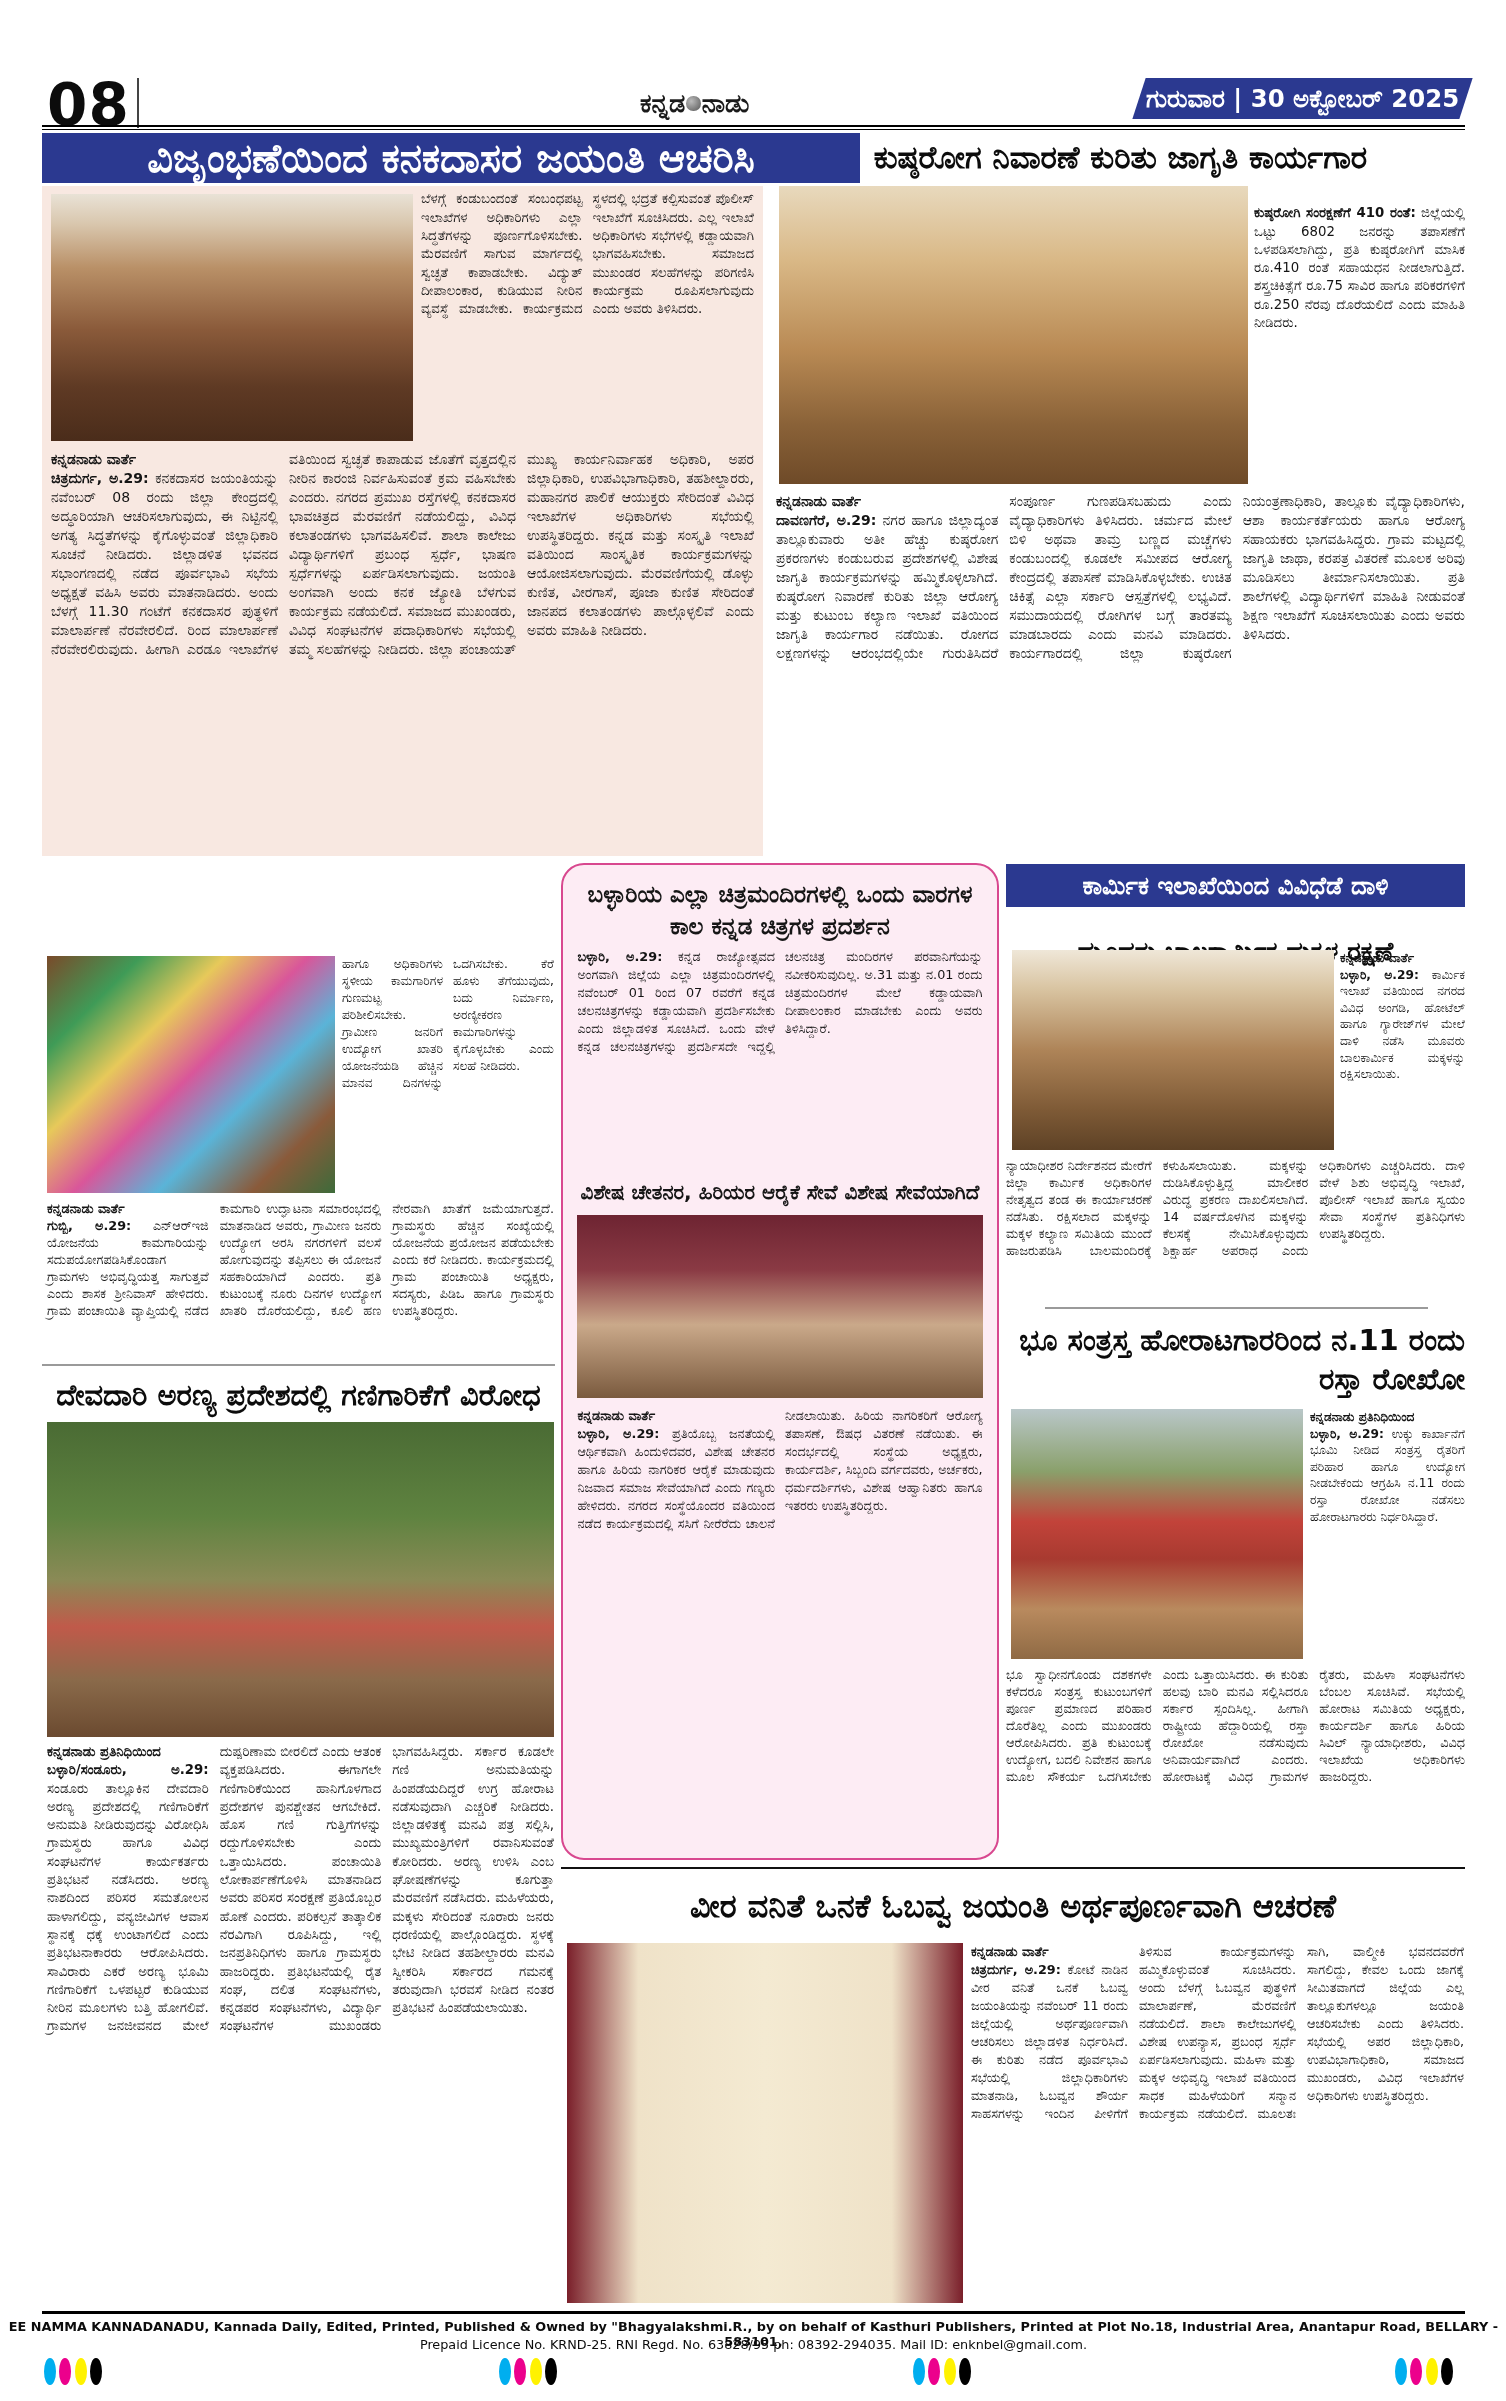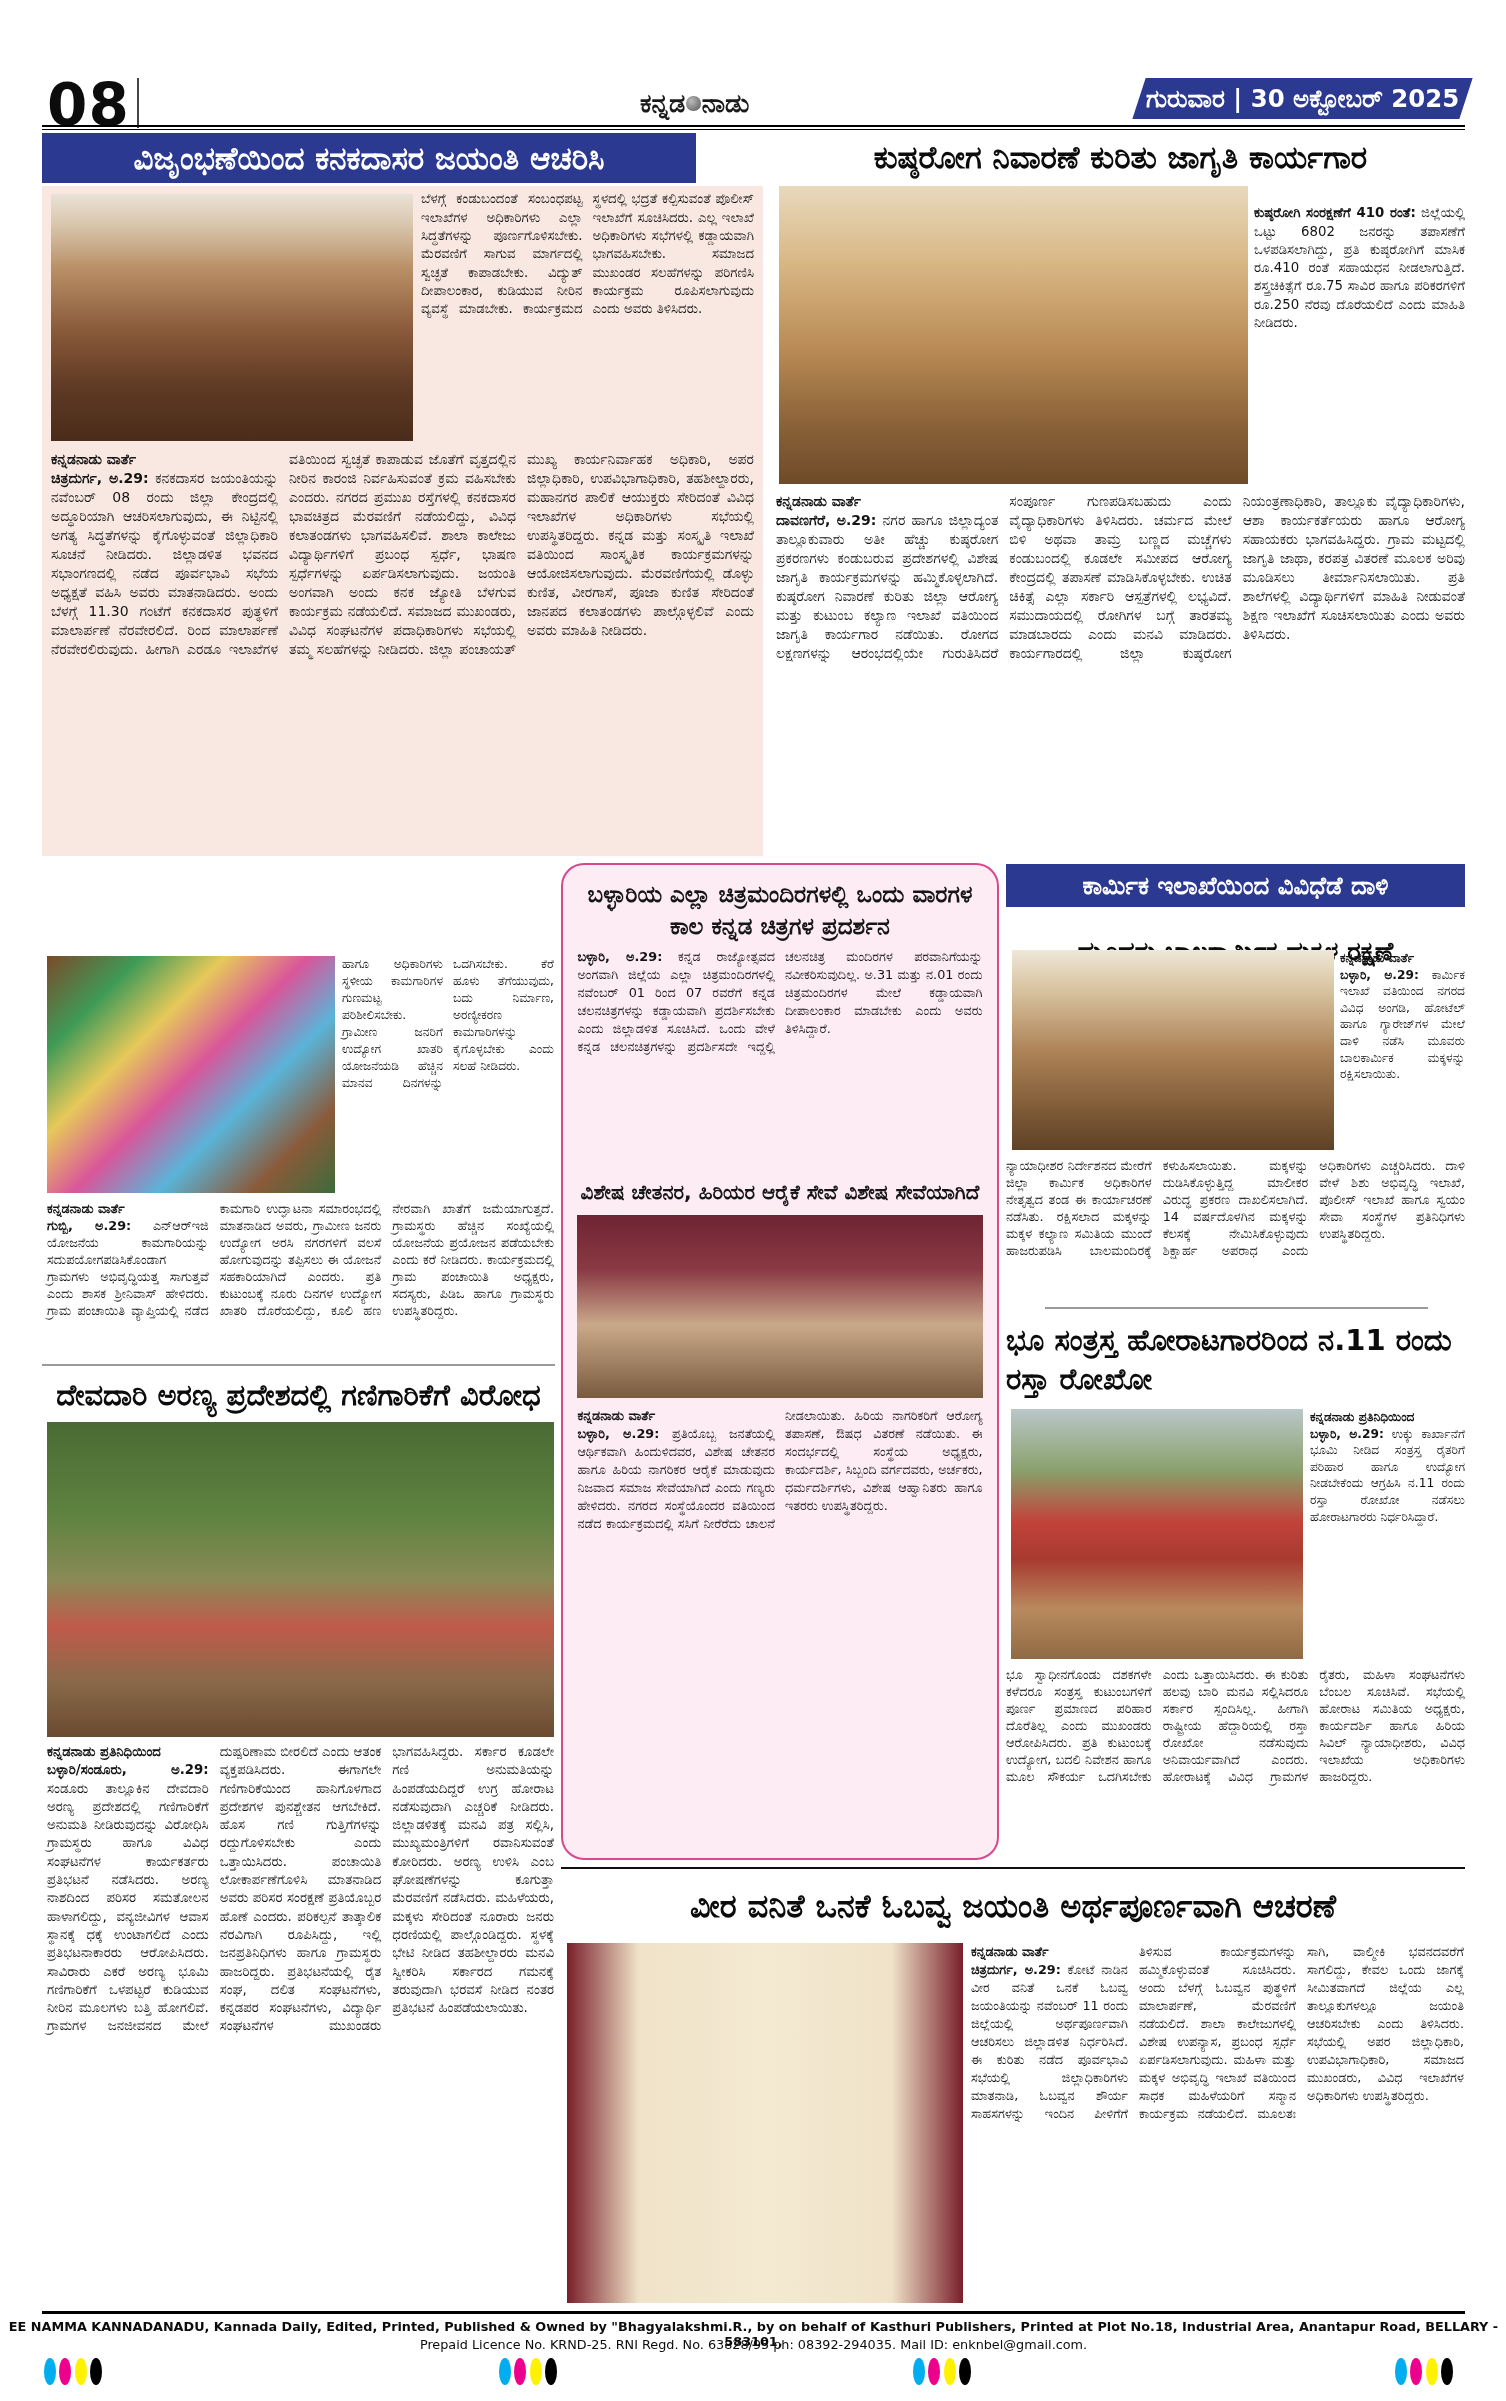--- a/index.html
+++ b/index.html
@@ -12,21 +12,21 @@
   .head-divider{width:1.7px;background:#444;}
   .masthead{font-size:25.5px;font-weight:bold;color:#1a1a1a;display:flex;align-items:center;gap:1px;}
   .globe-icon{width:14.4px;height:14.4px;border-radius:50%;background:radial-gradient(circle at 35% 35%,#bbb,#555);display:inline-block;}
   .datebanner{background:#2b3990;transform:skewX(-18deg);display:flex;align-items:center;justify-content:center;}
   .datebanner span{transform:skewX(18deg);color:#fff;font-size:24.4px;font-weight:bold;white-space:nowrap;}
   .toprule{background:#000;}
   .toprule2{background:#000;}
 
   
   .hbar{background:#2b3990;color:#fff;display:flex;align-items:center;justify-content:center;text-align:center;font-weight:bold;}
-  .hblack{color:#0c0c0c;font-weight:bold;text-align:left;display:flex;align-items:center;justify-content:center;}
+  .hblack{color:#0c0c0c;font-weight:bold;text-align:right;display:flex;align-items:center;justify-content:center;}
   .bodytxt{font-size:14px;line-height:19px;text-align:justify;color:#141414;}
   .bodytxt strong{font-weight:bold;}
   .c2{column-count:2;column-gap:10px;}
   .c3{column-count:3;column-gap:11px;}
   .credit{font-weight:bold;}
   .photo{background-color:#c8b49a;}
   .sep{background:#9a9a9a;}
 
   
   .ph-meeting1{background:linear-gradient(180deg,#e9e2d6 0%,#d9c7ae 12%,#b99067 30%,#8a5a3a 55%,#5f3a24 78%,#4a2c1a 100%);}
@@ -67,21 +67,21 @@
     <span>ಕನ್ನಡ</span>
     <span class="globe-icon"></span>
     <span>ನಾಡು</span>
   </div>
   <div class="abs datebanner" style="left:1139px;top:78px;width:327px;height:41px;">
     <span>ಗುರುವಾರ | 30 ಅಕ್ಟೋಬರ್ 2025</span>
   </div>
   <div class="abs toprule" style="left:42px;top:125px;width:1423px;height:2.2px;"></div>
   <div class="abs toprule2" style="left:42px;top:129px;width:1423px;height:0.6px;"></div>
 
-  <div class="abs hbar" style="left:42px;top:133px;width:654px;height:50px;font-size:31px;">ವಿಜೃಂಭಣೆಯಿಂದ ಕನಕದಾಸರ ಜಯಂತಿ ಆಚರಿಸಿ</div>
+  <div class="abs hbar" style="left:42px;top:133px;width:818px;height:50px;font-size:40px;">ವಿಜೃಂಭಣೆಯಿಂದ ಕನಕದಾಸರ ಜಯಂತಿ ಆಚರಿಸಿ</div>
   <div class="abs a1-block" style="left:42px;top:186px;width:721px;height:670px;">
     <div class="abs photo ph-meeting1" style="left:9px;top:7.8px;width:362px;height:247px;"></div>
     <div class="abs bodytxt c2" style="left:379px;top:4.4px;width:333px;height:252px;font-size:13.3px;line-height:18.3px;">ಬೆಳಗ್ಗೆ ಕಂಡುಬಂದಂತೆ ಸಂಬಂಧಪಟ್ಟ ಇಲಾಖೆಗಳ ಅಧಿಕಾರಿಗಳು ಎಲ್ಲಾ ಸಿದ್ಧತೆಗಳನ್ನು ಪೂರ್ಣಗೊಳಿಸಬೇಕು. ಮೆರವಣಿಗೆ ಸಾಗುವ ಮಾರ್ಗದಲ್ಲಿ ಸ್ವಚ್ಛತೆ ಕಾಪಾಡಬೇಕು. ವಿದ್ಯುತ್ ದೀಪಾಲಂಕಾರ, ಕುಡಿಯುವ ನೀರಿನ ವ್ಯವಸ್ಥೆ ಮಾಡಬೇಕು. ಕಾರ್ಯಕ್ರಮದ ಸ್ಥಳದಲ್ಲಿ ಭದ್ರತೆ ಕಲ್ಪಿಸುವಂತೆ ಪೊಲೀಸ್ ಇಲಾಖೆಗೆ ಸೂಚಿಸಿದರು. ಎಲ್ಲ ಇಲಾಖೆ ಅಧಿಕಾರಿಗಳು ಸಭೆಗಳಲ್ಲಿ ಕಡ್ಡಾಯವಾಗಿ ಭಾಗವಹಿಸಬೇಕು. ಸಮಾಜದ ಮುಖಂಡರ ಸಲಹೆಗಳನ್ನು ಪರಿಗಣಿಸಿ ಕಾರ್ಯಕ್ರಮ ರೂಪಿಸಲಾಗುವುದು ಎಂದು ಅವರು ತಿಳಿಸಿದರು.</div>
     <div class="abs bodytxt c3" style="left:9px;top:264px;width:703px;height:400px;">
       <span class="credit">ಕನ್ನಡನಾಡು ವಾರ್ತೆ</span><br>
       <strong>ಚಿತ್ರದುರ್ಗ, ಅ.29:</strong>
       <span>ಕನಕದಾಸರ ಜಯಂತಿಯನ್ನು ನವೆಂಬರ್ 08 ರಂದು ಜಿಲ್ಲಾ ಕೇಂದ್ರದಲ್ಲಿ ಅದ್ಧೂರಿಯಾಗಿ ಆಚರಿಸಲಾಗುವುದು, ಈ ನಿಟ್ಟಿನಲ್ಲಿ ಅಗತ್ಯ ಸಿದ್ಧತೆಗಳನ್ನು ಕೈಗೊಳ್ಳುವಂತೆ ಜಿಲ್ಲಾಧಿಕಾರಿ ಸೂಚನೆ ನೀಡಿದರು. ಜಿಲ್ಲಾಡಳಿತ ಭವನದ ಸಭಾಂಗಣದಲ್ಲಿ ನಡೆದ ಪೂರ್ವಭಾವಿ ಸಭೆಯ ಅಧ್ಯಕ್ಷತೆ ವಹಿಸಿ ಅವರು ಮಾತನಾಡಿದರು. ಅಂದು ಬೆಳಗ್ಗೆ 11.30 ಗಂಟೆಗೆ ಕನಕದಾಸರ ಪುತ್ಥಳಿಗೆ ಮಾಲಾರ್ಪಣೆ ನೆರವೇರಲಿದೆ.</span>
       <span>ರಿಂದ ಮಾಲಾರ್ಪಣೆ ನೆರವೇರಲಿರುವುದು. ಹೀಗಾಗಿ ಎರಡೂ ಇಲಾಖೆಗಳ ವತಿಯಿಂದ ಸ್ವಚ್ಛತೆ ಕಾಪಾಡುವ ಜೊತೆಗೆ ವೃತ್ತದಲ್ಲಿನ ನೀರಿನ ಕಾರಂಜಿ ನಿರ್ವಹಿಸುವಂತೆ ಕ್ರಮ ವಹಿಸಬೇಕು ಎಂದರು. ನಗರದ ಪ್ರಮುಖ ರಸ್ತೆಗಳಲ್ಲಿ ಕನಕದಾಸರ ಭಾವಚಿತ್ರದ ಮೆರವಣಿಗೆ ನಡೆಯಲಿದ್ದು, ವಿವಿಧ ಕಲಾತಂಡಗಳು ಭಾಗವಹಿಸಲಿವೆ. ಶಾಲಾ ಕಾಲೇಜು ವಿದ್ಯಾರ್ಥಿಗಳಿಗೆ ಪ್ರಬಂಧ ಸ್ಪರ್ಧೆ, ಭಾಷಣ ಸ್ಪರ್ಧೆಗಳನ್ನು ಏರ್ಪಡಿಸಲಾಗುವುದು. ಜಯಂತಿ ಅಂಗವಾಗಿ ಅಂದು ಕನಕ ಜ್ಯೋತಿ ಬೆಳಗುವ ಕಾರ್ಯಕ್ರಮ ನಡೆಯಲಿದೆ. ಸಮಾಜದ ಮುಖಂಡರು, ವಿವಿಧ ಸಂಘಟನೆಗಳ ಪದಾಧಿಕಾರಿಗಳು ಸಭೆಯಲ್ಲಿ ತಮ್ಮ ಸಲಹೆಗಳನ್ನು ನೀಡಿದರು. ಜಿಲ್ಲಾ ಪಂಚಾಯತ್ ಮುಖ್ಯ ಕಾರ್ಯನಿರ್ವಾಹಕ ಅಧಿಕಾರಿ, ಅಪರ ಜಿಲ್ಲಾಧಿಕಾರಿ, ಉಪವಿಭಾಗಾಧಿಕಾರಿ, ತಹಶೀಲ್ದಾರರು, ಮಹಾನಗರ ಪಾಲಿಕೆ ಆಯುಕ್ತರು ಸೇರಿದಂತೆ ವಿವಿಧ ಇಲಾಖೆಗಳ ಅಧಿಕಾರಿಗಳು ಸಭೆಯಲ್ಲಿ ಉಪಸ್ಥಿತರಿದ್ದರು. ಕನ್ನಡ ಮತ್ತು ಸಂಸ್ಕೃತಿ ಇಲಾಖೆ ವತಿಯಿಂದ ಸಾಂಸ್ಕೃತಿಕ ಕಾರ್ಯಕ್ರಮಗಳನ್ನು ಆಯೋಜಿಸಲಾಗುವುದು. ಮೆರವಣಿಗೆಯಲ್ಲಿ ಡೊಳ್ಳು ಕುಣಿತ, ವೀರಗಾಸೆ, ಪೂಜಾ ಕುಣಿತ ಸೇರಿದಂತೆ ಜಾನಪದ ಕಲಾತಂಡಗಳು ಪಾಲ್ಗೊಳ್ಳಲಿವೆ ಎಂದು ಅವರು ಮಾಹಿತಿ ನೀಡಿದರು.</span>
     </div>
   </div>

